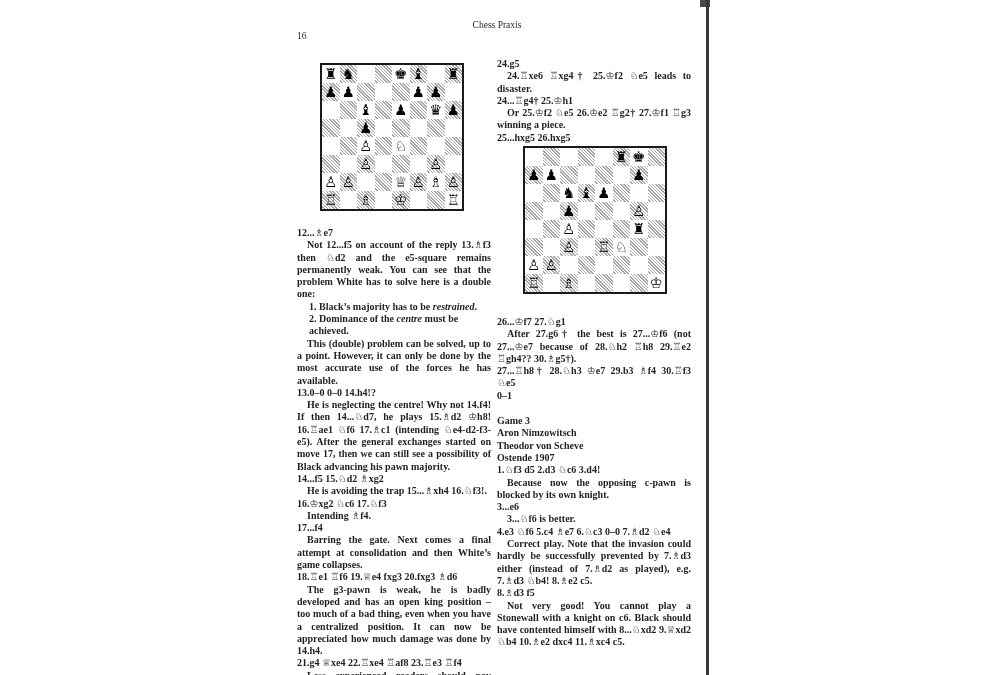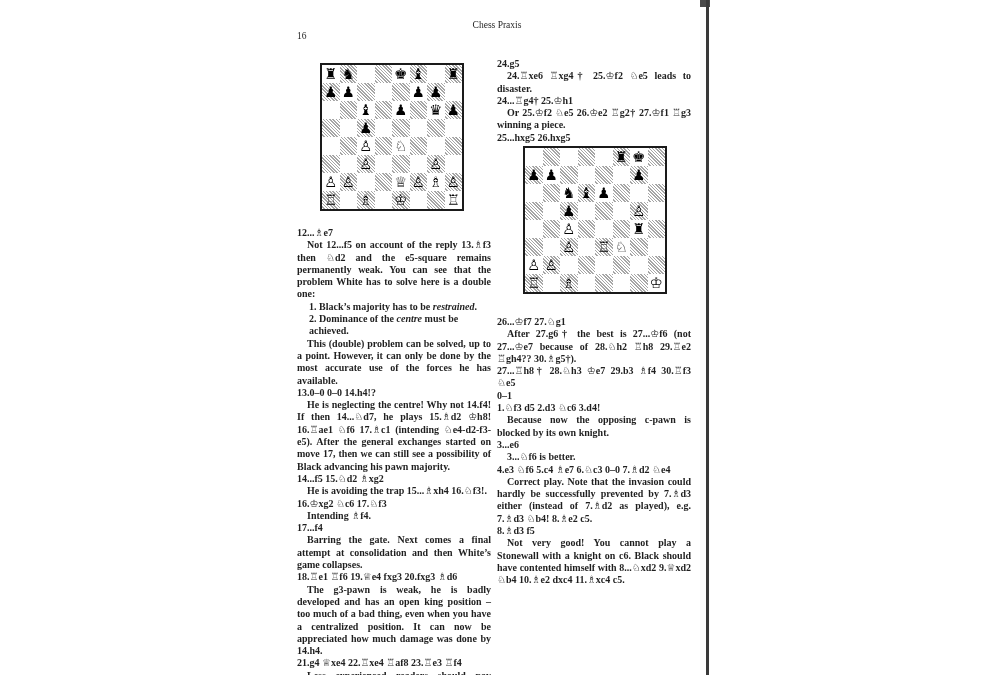--- a/index.html
+++ b/index.html
@@ -302,20 +302,26 @@
   <p class="mv">24...♖g4† 25.♔h1</p>
   <p class="cm">Or 25.♔f2 ♘e5 26.♔e2 ♖g2† 27.♔f1 ♖g3 winning a piece.</p>
   <p class="mv">25...hxg5 26.hxg5</p>
 </div>
 
 <div id="right-col-bottom" class="col">
   <p class="mv">26...♔f7 27.♘g1</p>
   <p class="cm">After 27.g6† the best is 27...♔f6 (not 27...♔e7 because of 28.♘h2 ♖h8 29.♖e2 ♖gh4?? 30.♗g5†).</p>
   <p class="mv">27...♖h8† 28.♘h3 ♔e7 29.b3 ♗f4 30.♖f3 ♘e5</p>
   <p class="mv">0–1</p>
+  <div id="game3-block">
+    <p class="game-head">Game 3</p>
+    <p class="game-head">Aron Nimzowitsch</p>
+    <p class="game-head">Theodor von Scheve</p>
+    <p class="plain">Ostende 1907</p>
+  </div>
   <p class="mv first-move">1.♘f3 d5 2.d3 ♘c6 3.d4!</p>
   <p class="cm">Because now the opposing c-pawn is blocked by its own knight.</p>
   <p class="mv">3...e6</p>
   <p class="cm">3...♘f6 is better.</p>
   <p class="mv">4.e3 ♘f6 5.c4 ♗e7 6.♘c3 0–0 7.♗d2 ♘e4</p>
   <p class="cm">Correct play. Note that the invasion could hardly be successfully prevented by 7.♗d3 either (instead of 7.♗d2 as played), e.g. 7.♗d3 ♘b4! 8.♗e2 c5.</p>
   <p class="mv">8.♗d3 f5</p>
   <p class="cm">Not very good! You cannot play a Stonewall with a knight on c6. Black should have contented himself with 8...♘xd2 9.♕xd2 ♘b4 10.♗e2 dxc4 11.♗xc4 c5.</p>
 </div>
 

